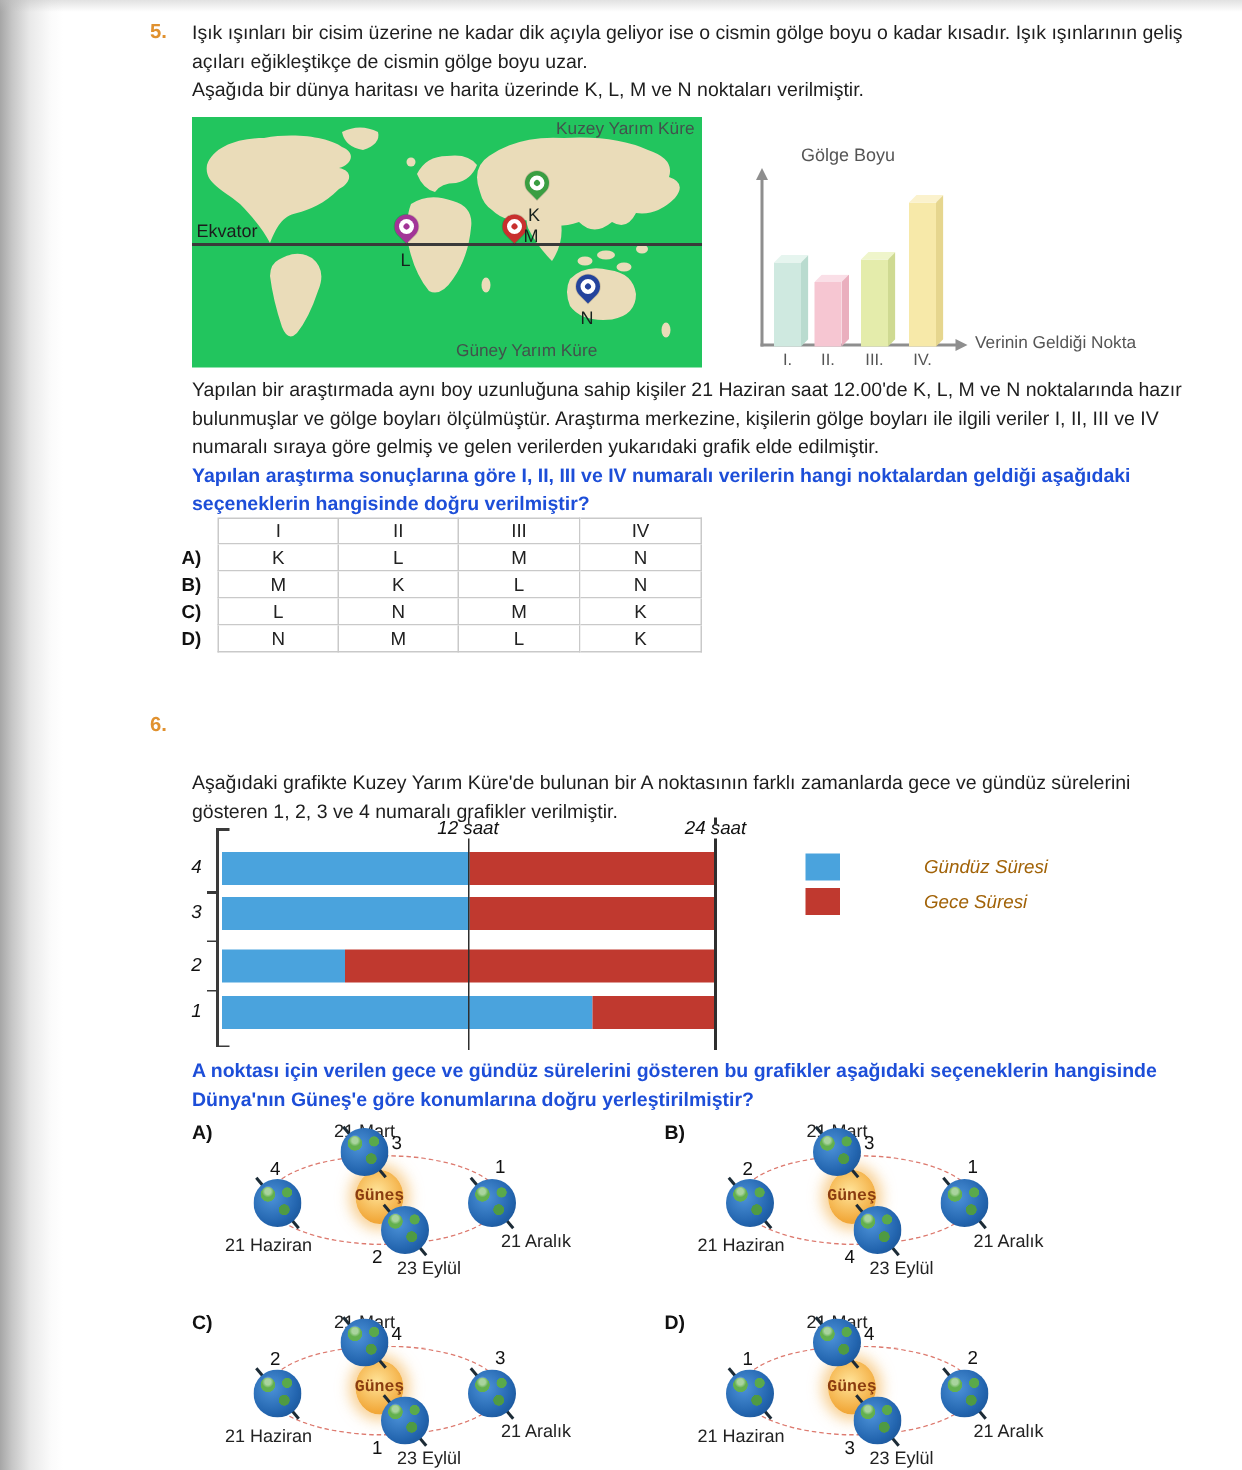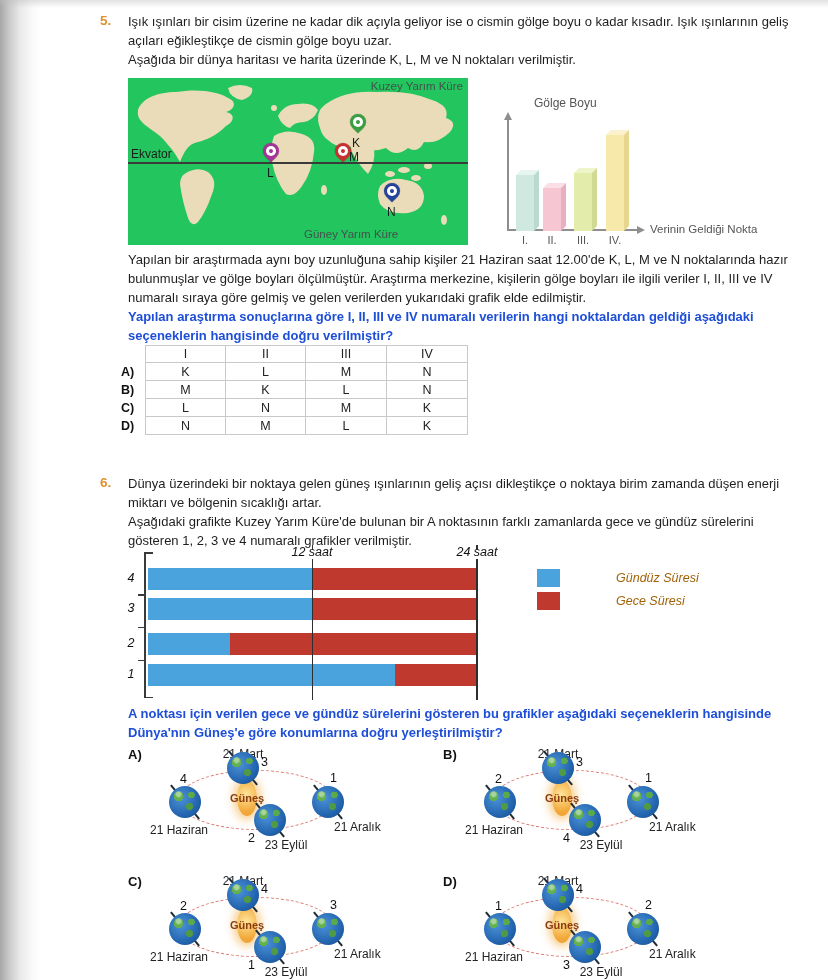--- a/index.html
+++ b/index.html
@@ -66,24 +66,24 @@
   
   .orbit{position:absolute;width:335px;height:120px;font-size:12px;color:#222;}
   .orbit .letter{position:absolute;left:0;top:2px;font-weight:bold;font-size:13px;color:#111;}
   .olabel{position:absolute;}
   .lbl-top{left:82px;top:2px;width:66px;text-align:center;}
   .lbl-left{left:16px;top:78px;width:70px;text-align:center;}
   .lbl-bottom{left:128px;top:93px;width:60px;text-align:center;}
   .lbl-right{left:194px;top:75px;width:70px;margin-left:12px;}
   .ellipse{position:absolute;left:50px;top:25px;width:154px;height:58px;
     border:1.6px dashed #dd7b70;border-radius:50%;}
-  .sun{position:absolute;left:109px;top:35px;width:20px;height:36px;border-radius:50%;
+  .sun{position:absolute;left:109px;top:35px;width:32px;height:36px;border-radius:50%;
     background:radial-gradient(circle at 45% 40%, #ffe49a, #f2a93b 70%, #eda02f);
     box-shadow:0 0 9px 4px rgba(242,169,59,.55);
-    display:flex;align-items:center;justify-content:center;}
+    display:flex;align-items:center;justify-content:center;font-family:Liberation Mono, monospace;}
   .sun-label{font-size:11px;font-weight:bold;color:#8a3c10;}
   .earth{position:absolute;width:32px;height:32px;}
   .earth .globe{position:absolute;inset:0;border-radius:50%;
     background:
       radial-gradient(circle at 30% 26%, rgba(255,255,255,.45) 0 6%, transparent 12%),
       radial-gradient(circle at 30% 32%, #63b04e 0 15%, transparent 16%),
       radial-gradient(circle at 64% 64%, #4f9a43 0 12%, transparent 13%),
       radial-gradient(circle at 70% 28%, #5aa94b 0 10%, transparent 11%),
       radial-gradient(circle at 38% 38%, #4c92d8, #2264ae 62%, #174a84);}
   .earth .axis{position:absolute;left:50%;top:50%;width:2px;height:44px;background:#1c2b36;
@@ -182,21 +182,20 @@
       <div class="tcell">M</div>
       <div class="tcell">K</div>
       <div class="lcell">D)</div>
       <div class="tcell bl">N</div>
       <div class="tcell">M</div>
       <div class="tcell">L</div>
       <div class="tcell">K</div>
     </div>
 
   <span class="qnum" style="left:100px;top:475px">6.</span>
-  <div class="para" style="top:474px">Dünya üzerindeki bir noktaya gelen güneş ışınlarının geliş açısı dikleştikçe o noktaya birim zamanda düşen enerji miktarı ve bölgenin sıcaklığı artar.</div>
   <div class="para" style="top:512px">Aşağıdaki grafikte Kuzey Yarım Küre'de bulunan bir A noktasının farklı zamanlarda gece ve gündüz sürelerini gösteren 1, 2, 3 ve 4 numaralı grafikler verilmiştir.</div>
 
   <div id="q6chart">
     <div class="yaxline"></div>
     <div class="ycap" style="top:7px"></div>
     <div class="ycap" style="top:151.5px"></div>
     <div class="ymid" style="top:49px"></div>
     <div class="ymid" style="top:81.5px"></div>
     <div class="ymid" style="top:114.5px"></div>
     <span class="xsaat" style="left:182px">12 saat</span>

